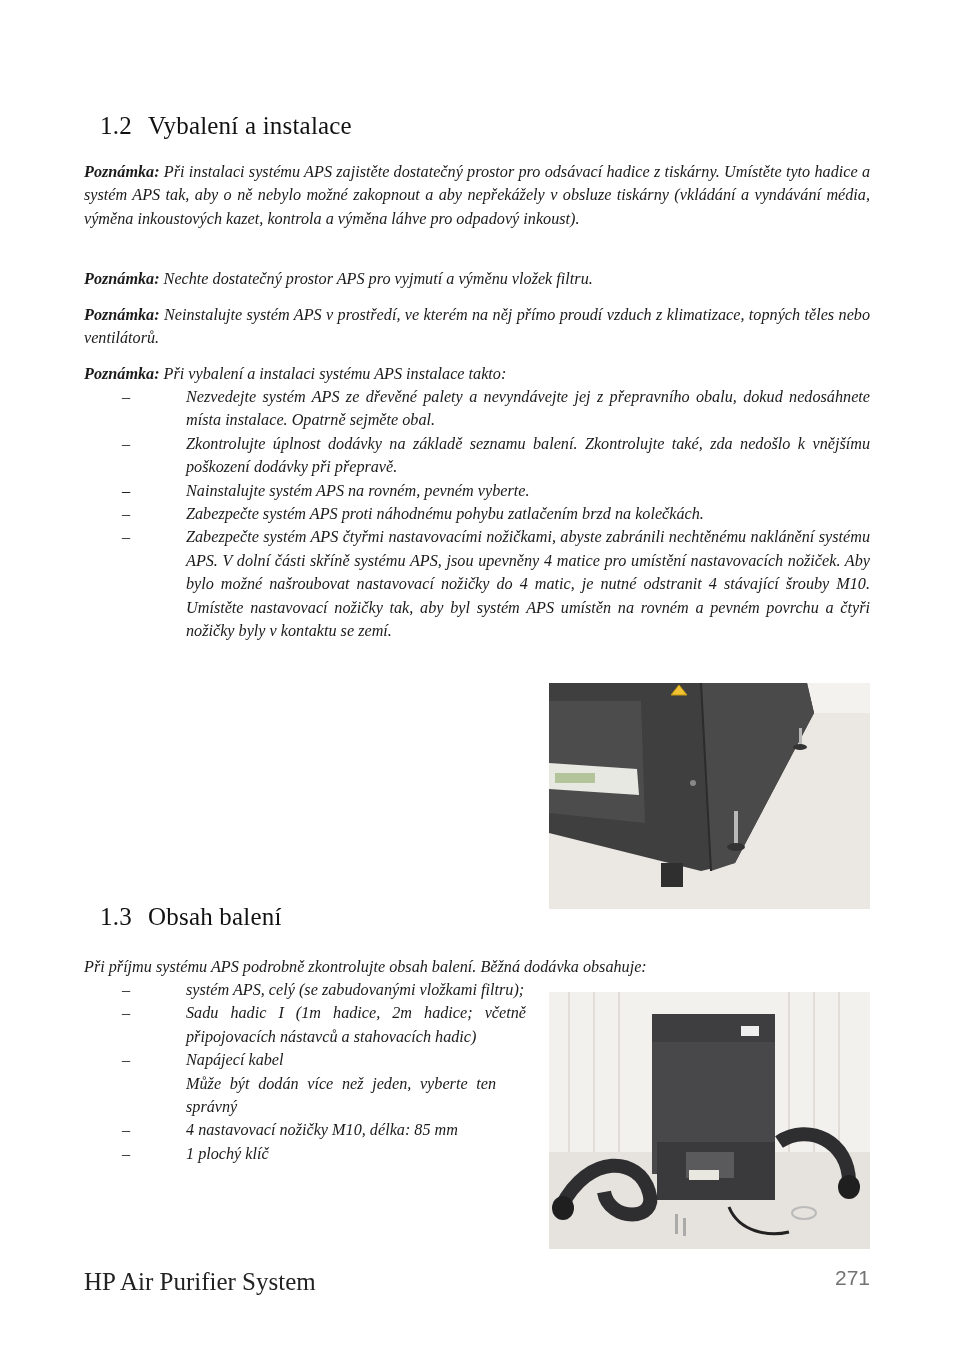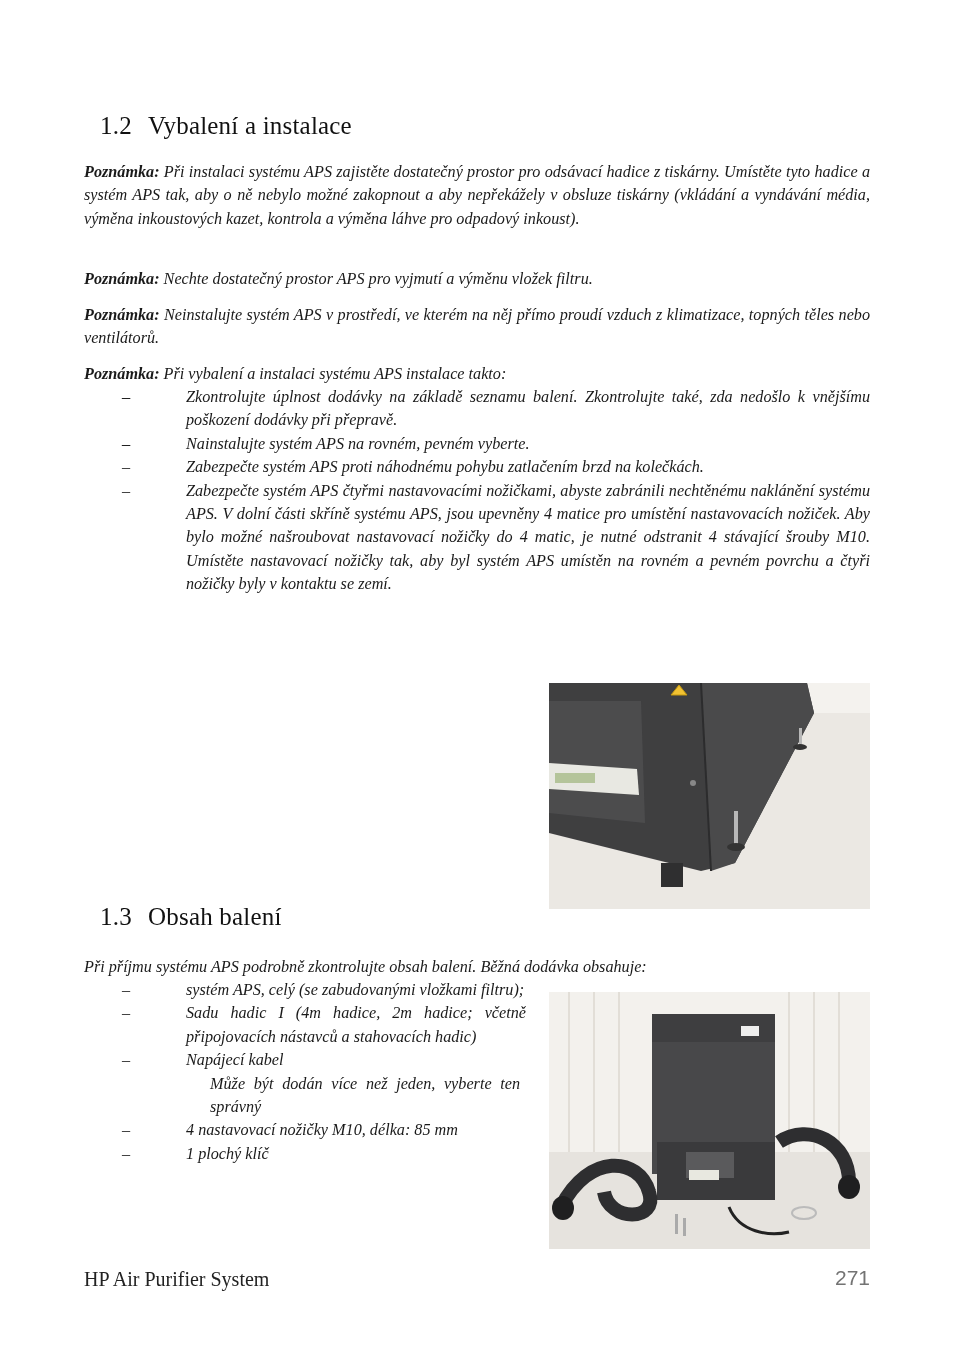--- a/index.html
+++ b/index.html
@@ -13,21 +13,21 @@
           font-family: "Liberation Serif", serif; font-style: italic; font-size: 16.2px;
           line-height: 23.4px; text-align: justify; }
   .para b { font-style: italic; font-weight: bold; }
   .list { position: absolute; left: 0; width: 786px; margin: 0; padding: 0; list-style: none;
           font-family: "Liberation Serif", serif; font-style: italic; font-size: 16.2px; line-height: 23.4px; }
   .list li { position: relative; padding-left: 102px; text-align: justify; }
   .list li .dash { position: absolute; left: 38px; top: 0; font-style: normal; }
   .list.narrow { width: 442px; }
   .list li .sub { display: block; }
   .photo { position: absolute; overflow: hidden; background: #eeebe6; }
-  .footer-left { position: absolute; left: 84px; top: 1268px; font-family: "Liberation Serif", serif; font-size: 20px; color: #222; }
+  .footer-left { position: absolute; left: 84px; top: 1268px; font-family: "Liberation Serif", serif; font-size: 25px; color: #222; }
   .footer-right { position: absolute; right: 84px; top: 1266px; font-family: "Liberation Sans", sans-serif; font-weight: 300; font-size: 21px; color: #737373; }
 </style>
 </head>
 <body>
 
 <div class="page">
 
   <h2 style="top:112px;">
     <span class="num">1.2</span><span>Vybalení a instalace</span>
   </h2>
@@ -42,21 +42,21 @@
 
   <p class="para" style="top:304px;">
     <b>Poznámka:</b><span> Neinstalujte systém APS v prostředí, ve kterém na něj přímo proudí vzduch z klimatizace, topných těles nebo ventilátorů.</span>
   </p>
 
   <p class="para" style="top:363px;">
     <b>Poznámka:</b><span> Při vybalení a instalaci systému APS instalace takto:</span>
   </p>
 
   <ul class="list" style="top:386px;">
-    <li><span class="dash">–</span></li>
+    <li><span class="dash">–</span><span>Nezvedejte systém APS ze dřevěné palety a nevyndávejte jej z přepravního obalu, dokud nedosáhnete místa instalace. Opatrně sejměte obal.</span></li>
     <li><span class="dash">–</span><span>Zkontrolujte úplnost dodávky na základě seznamu balení. Zkontrolujte také, zda nedošlo k vnějšímu poškození dodávky při přepravě.</span></li>
     <li><span class="dash">–</span></li>
     <li><span class="dash">–</span><span>Nainstalujte systém APS na rovném, pevném vyberte.</span></li>
     <li><span class="dash">–</span><span>Zabezpečte systém APS proti náhodnému pohybu zatlačením brzd na kolečkách.</span></li>
     <li><span class="dash">–</span><span>Zabezpečte systém APS čtyřmi nastavovacími nožičkami, abyste zabránili nechtěnému naklánění systému APS. V dolní části skříně systému APS, jsou upevněny 4 matice pro umístění nastavovacích nožiček. Aby bylo možné našroubovat nastavovací nožičky do 4 matic, je nutné odstranit 4 stávající šrouby M10. Umístěte nastavovací nožičky tak, aby byl systém APS umístěn na rovném a pevném povrchu a čtyři nožičky byly v kontaktu se zemí.</span></li>
   </ul>
 
   <div class="photo" style="left:465px; top:683px; width:321px; height:226px;">
     <svg width="321" height="226" viewBox="0 0 321 226">
       <rect x="0" y="0" width="321" height="226" fill="#ebe8e3"></rect>
@@ -78,22 +78,22 @@
   </div>
 
   <h2 style="top:903px;">
     <span class="num">1.3</span><span>Obsah balení</span>
   </h2>
 
   <p class="para" style="top:956px;">Při příjmu systému APS podrobně zkontrolujte obsah balení. Běžná dodávka obsahuje:</p>
 
   <ul class="list narrow" style="top:979px;">
     <li><span class="dash">–</span><span>systém APS, celý (se zabudovanými vložkami filtru);</span></li>
-    <li><span class="dash">–</span><span>Sadu hadic I (4m hadice, 2m hadice; včetně připojovacích nástavců a stahovacích hadic)</span></li>
-    <li><span class="dash">–</span><span>Napájecí kabel</span><span class="sub" style="width:310px;margin-left:24px;">Může být dodán více než jeden, vyberte ten správný</span></li>
+    <li><span class="dash">–</span><span>Sadu hadic I (1m hadice, 2m hadice; včetně připojovacích nástavců a stahovacích hadic)</span></li>
+    <li><span class="dash">–</span><span>Napájecí kabel</span><span class="sub" style="width:310px;">Může být dodán více než jeden, vyberte ten správný</span></li>
     <li><span class="dash">–</span><span>4 nastavovací nožičky M10, délka: 85 mm</span></li>
     <li><span class="dash">–</span><span>1 plochý klíč</span></li>
   </ul>
 
   <div class="photo" style="left:465px; top:992px; width:321px; height:257px;">
     <svg width="321" height="257" viewBox="0 0 321 257">
       <rect x="0" y="0" width="321" height="160" fill="#f3f1ed"></rect>
       <g stroke="#e2ded7" stroke-width="2">
         <line x1="20" y1="0" x2="20" y2="160"></line>
           <line x1="45" y1="0" x2="45" y2="160"></line>

